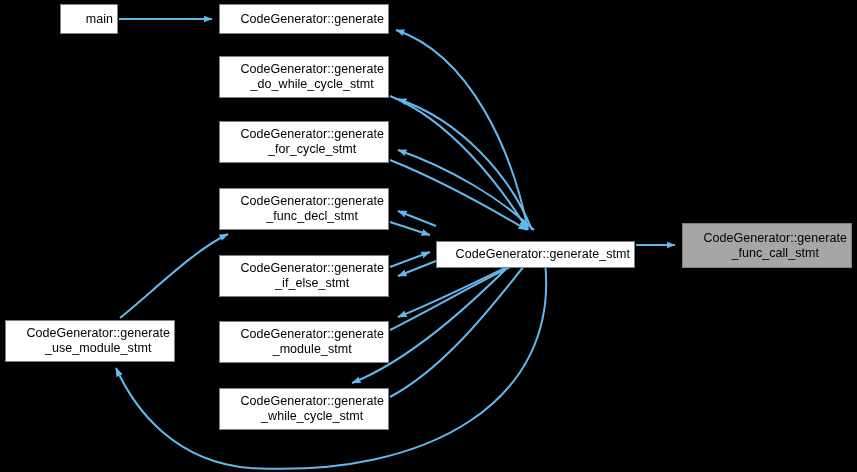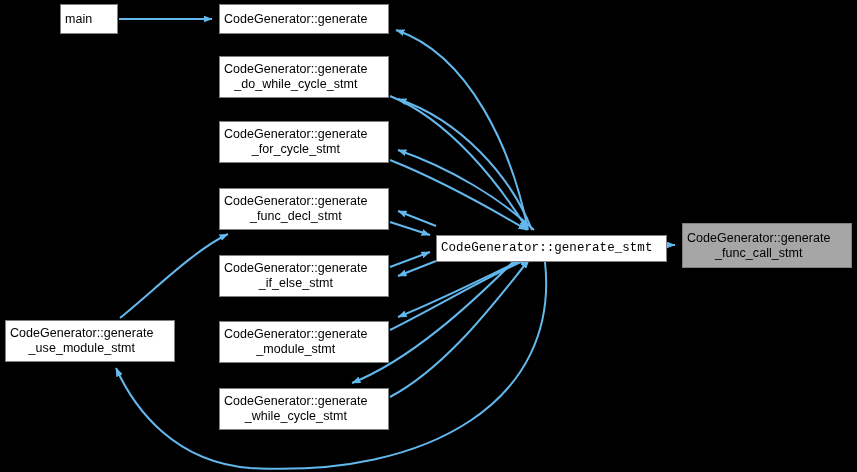--- a/index.html
+++ b/index.html
@@ -24,21 +24,21 @@
     height: 472px;
   }
   .node {
     position: absolute;
     box-sizing: border-box;
     border: 1px solid #808080;
     background: #ffffff;
     color: #000000;
     display: flex;
     align-items: center;
-    justify-content: flex-start;
+    justify-content: flex-end;
     text-align: center;
     font-size: 12.5px;
     line-height: 15px;
     letter-spacing: 0.05px;
     white-space: pre-line;
     z-index: 5;
   }
   .node.highlight {
     background: #a6a6a6;
   }
@@ -125,21 +125,21 @@
   <div class="node" style="left:219px; top:388px; width:170px; height:42px;">
     <span class="node-label">CodeGenerator::generate
 _while_cycle_stmt</span>
   </div>
 
   <div class="node" style="left:5px; top:320px; width:170px; height:42px;">
     <span class="node-label">CodeGenerator::generate
 _use_module_stmt</span>
   </div>
 
-  <div class="node" style="left:436px; top:235px; width:231px; height:27px;font-family:Liberation Mono, monospace;">
+  <div class="node" style="left:436px; top:241px; width:199px; height:27px;">
     <span class="node-label">CodeGenerator::generate_stmt</span>
   </div>
 
   <div class="node highlight" style="left:682px; top:223px; width:170px; height:45px;">
     <span class="node-label">CodeGenerator::generate
 _func_call_stmt</span>
   </div>
 
 </div>
 

